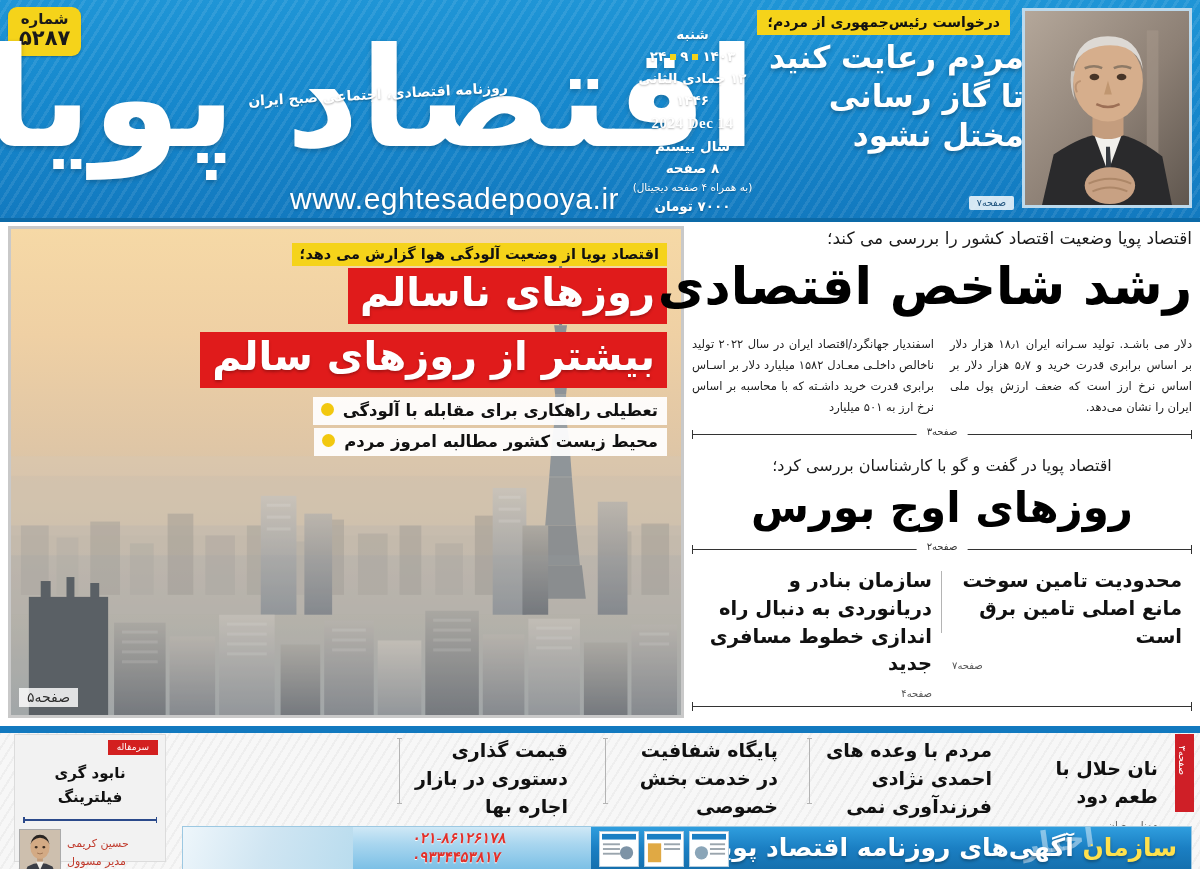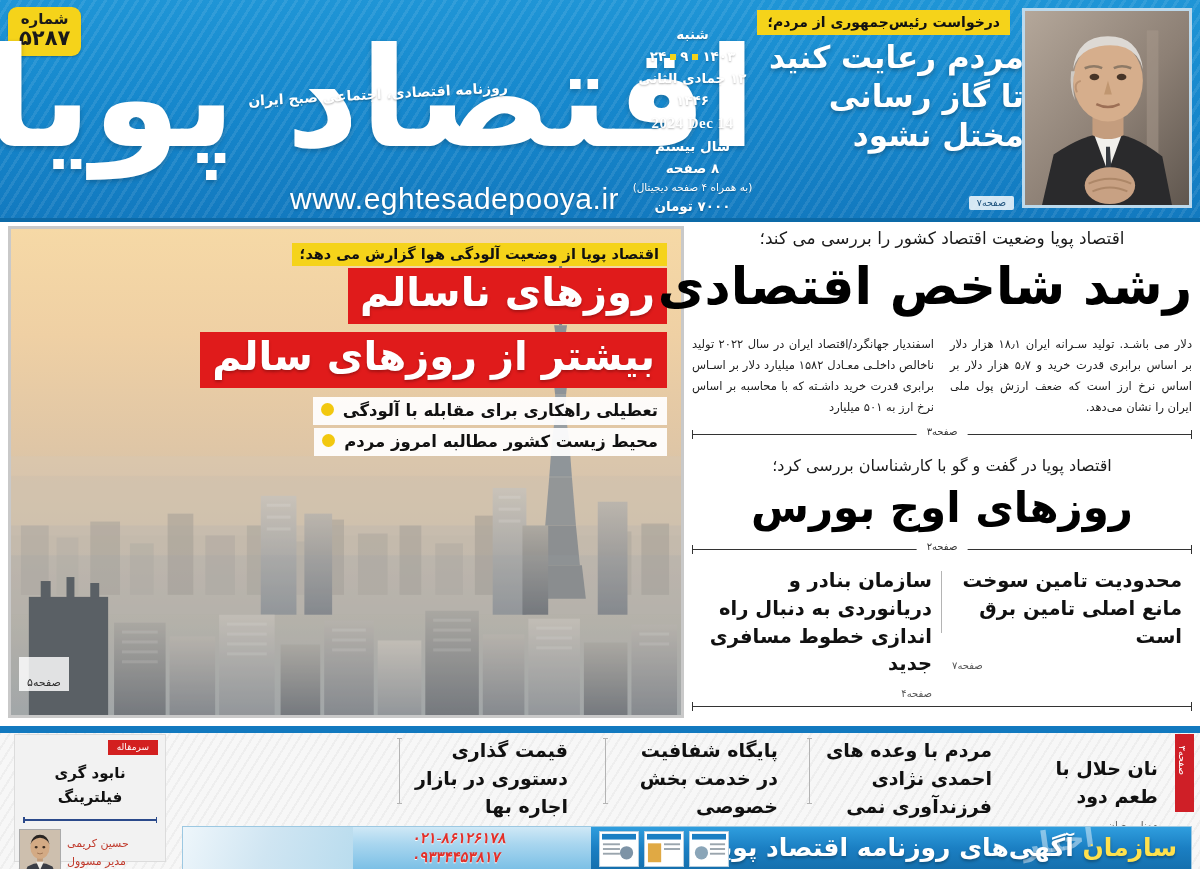--- a/index.html
+++ b/index.html
@@ -202,34 +202,34 @@
     line-height: 1.3;
   }
   .ph-bullet .dot {
     position: absolute; left: 8px; top: 6px;
     width: 13px; height: 13px; border-radius: 50%;
     background: #f2c80f;
   }
   .ph-b1 { top: 168px; }
   .ph-b2 { top: 199px; }
   .ph-page {
-    position: absolute; bottom: 24px; left: 8px;
+    position: absolute; bottom: 8px; left: 8px;
     background: rgba(255,255,255,0.82);
-    color: #2c2c2c; font-size: 11px;
-    padding: 19px 8px 2px 8px;
+    color: #2c2c2c; font-size: 14px;
+    padding: 1px 8px 2px 8px;
     white-space: nowrap;
   }
 
   
   .lead-col {
     position: absolute; top: 0px; right: 8px;
     width: 500px;
   }
   .lead-kicker {
-    text-align: center;
+    text-align: right;
     font-size: 17px;
     color: #1a1a1a;
     padding-top: 2px;
     white-space: nowrap;
   }
   .lead-h {
     text-align: center;
     font-size: 51px;
     font-weight: bold;
     color: #000;

